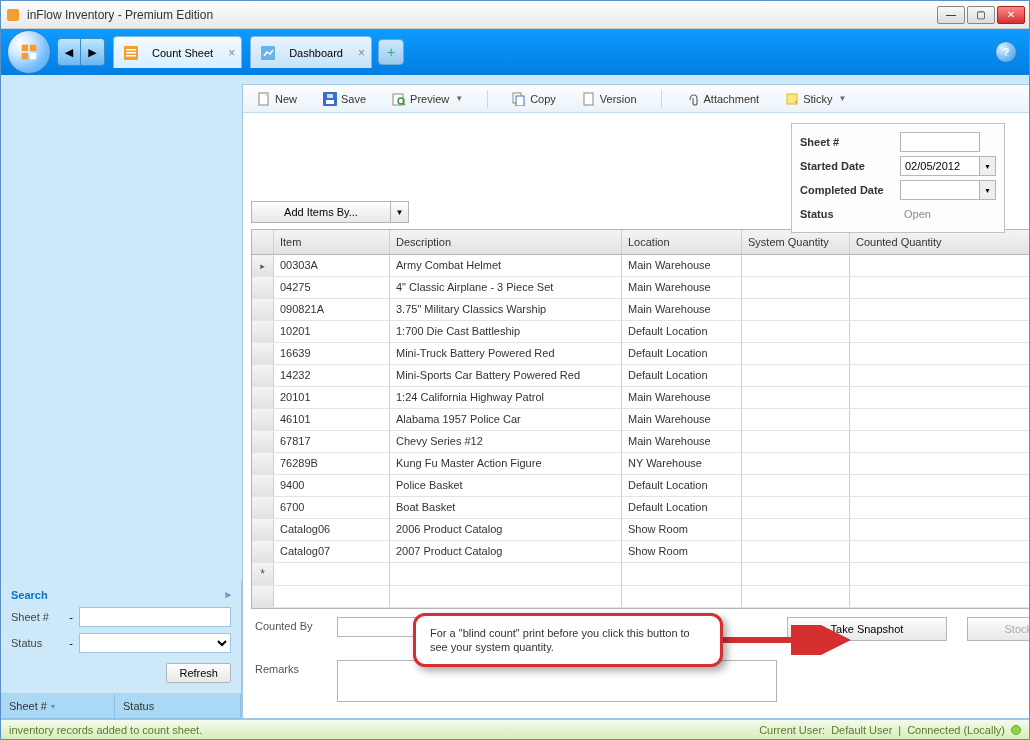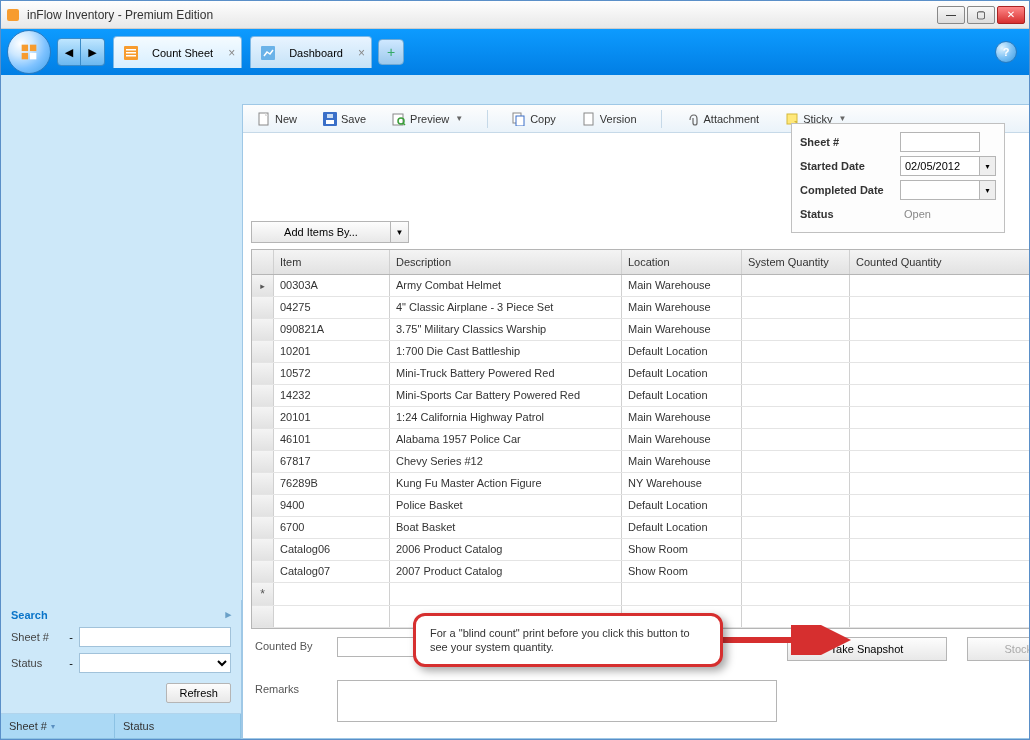--- a/index.html
+++ b/index.html
@@ -272,21 +272,21 @@
               <div class="grow">
                 <div class="gcell g-row-sel"></div>
                 <div class="gcell g-item">10201</div>
                 <div class="gcell g-desc">1:700 Die Cast Battleship</div>
                 <div class="gcell g-loc">Default Location</div>
                 <div class="gcell g-sys"></div>
                 <div class="gcell g-cnt"></div>
               </div>
               <div class="grow">
                 <div class="gcell g-row-sel"></div>
-                <div class="gcell g-item">10572</div>
+                <div class="gcell g-item">16639</div>
                 <div class="gcell g-desc">Mini-Truck Battery Powered Red</div>
                 <div class="gcell g-loc">Default Location</div>
                 <div class="gcell g-sys"></div>
                 <div class="gcell g-cnt"></div>
               </div>
               <div class="grow">
                 <div class="gcell g-row-sel"></div>
                 <div class="gcell g-item">14232</div>
                 <div class="gcell g-desc">Mini-Sports Car Battery Powered Red</div>
                 <div class="gcell g-loc">Default Location</div>
@@ -427,13 +427,23 @@
   </div>
   <svg class="arrow" width="130" height="30" viewBox="0 0 130 30">
     <defs>
         <marker id="ah" markerWidth="10" markerHeight="10" refX="8" refY="5" orient="auto">
           <path d="M0 0 L10 5 L0 10 Z" fill="#d62f2f"></path>
         </marker>
       </defs>
     <line x1="0" y1="15" x2="118" y2="15" stroke="#d62f2f" stroke-width="6" marker-end="url(#ah)"></line>
   </svg>
 
+  <div class="statusbar">
+    <span>inventory records added to count sheet.</span>
+    <div class="right">
+      <span>Current User:</span>
+      <span>Default User</span>
+      <span>|</span>
+      <span>Connected (Locally)</span>
+      <span class="dot"></span>
+    </div>
+  </div>
 </div>
 
 </body></html>

